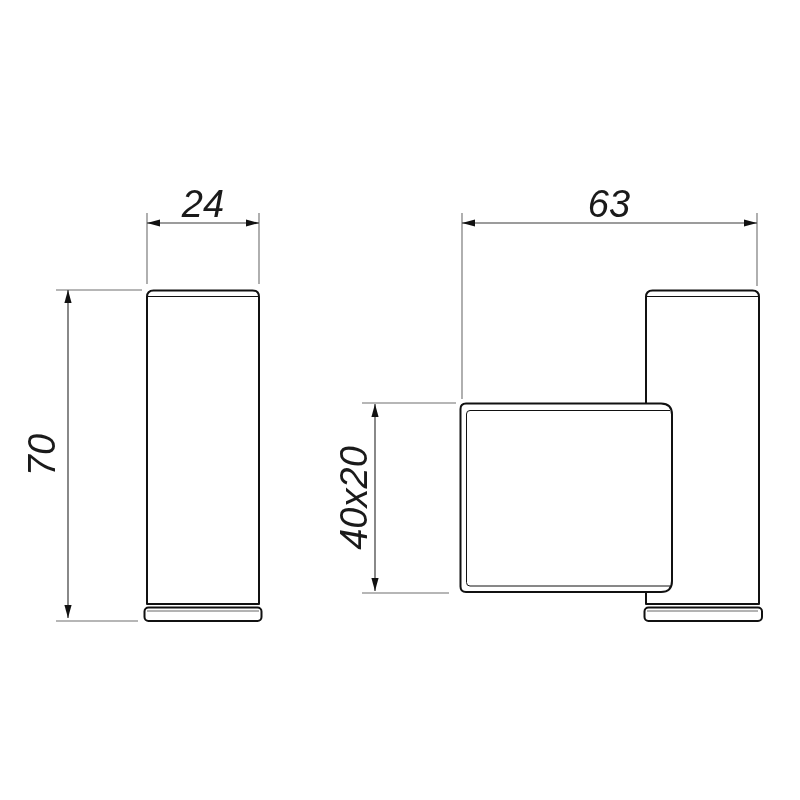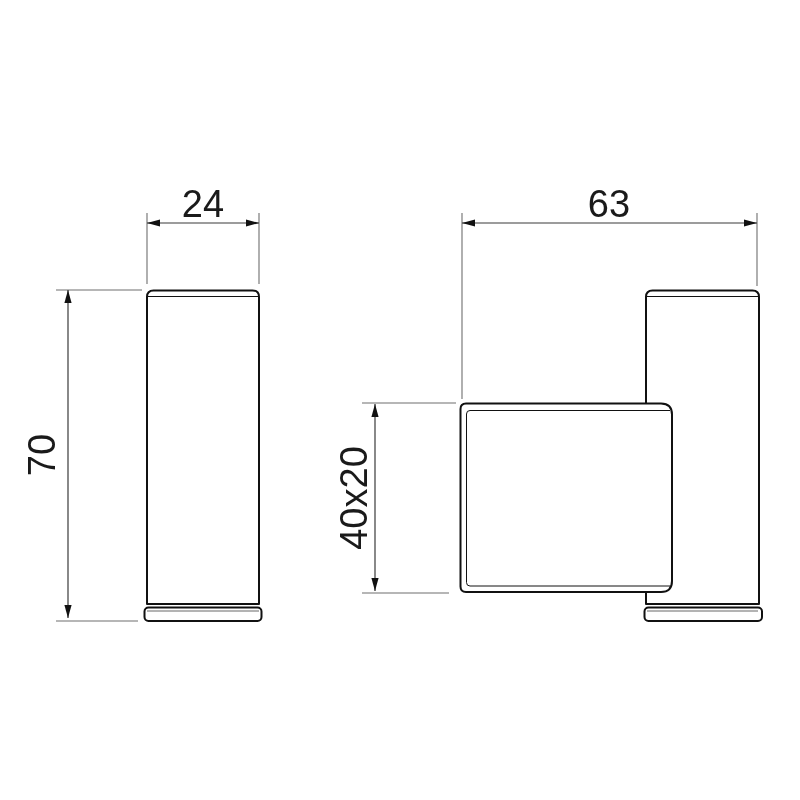--- a/index.html
+++ b/index.html
@@ -9,20 +9,21 @@
     width: 800px;
     height: 800px;
     overflow: hidden;
     font-family: "Liberation Sans", sans-serif;
   }
   .canvas {
     position: relative;
     width: 728px;
     height: 800px;
     background: #ffffff;
+    font-style: italic;
   }
   svg { display: block; }
   .outline {
     fill: #ffffff;
     stroke: #111111;
     stroke-width: 2;
     stroke-linejoin: round;
   }
   .edge-line {
     fill: none;

